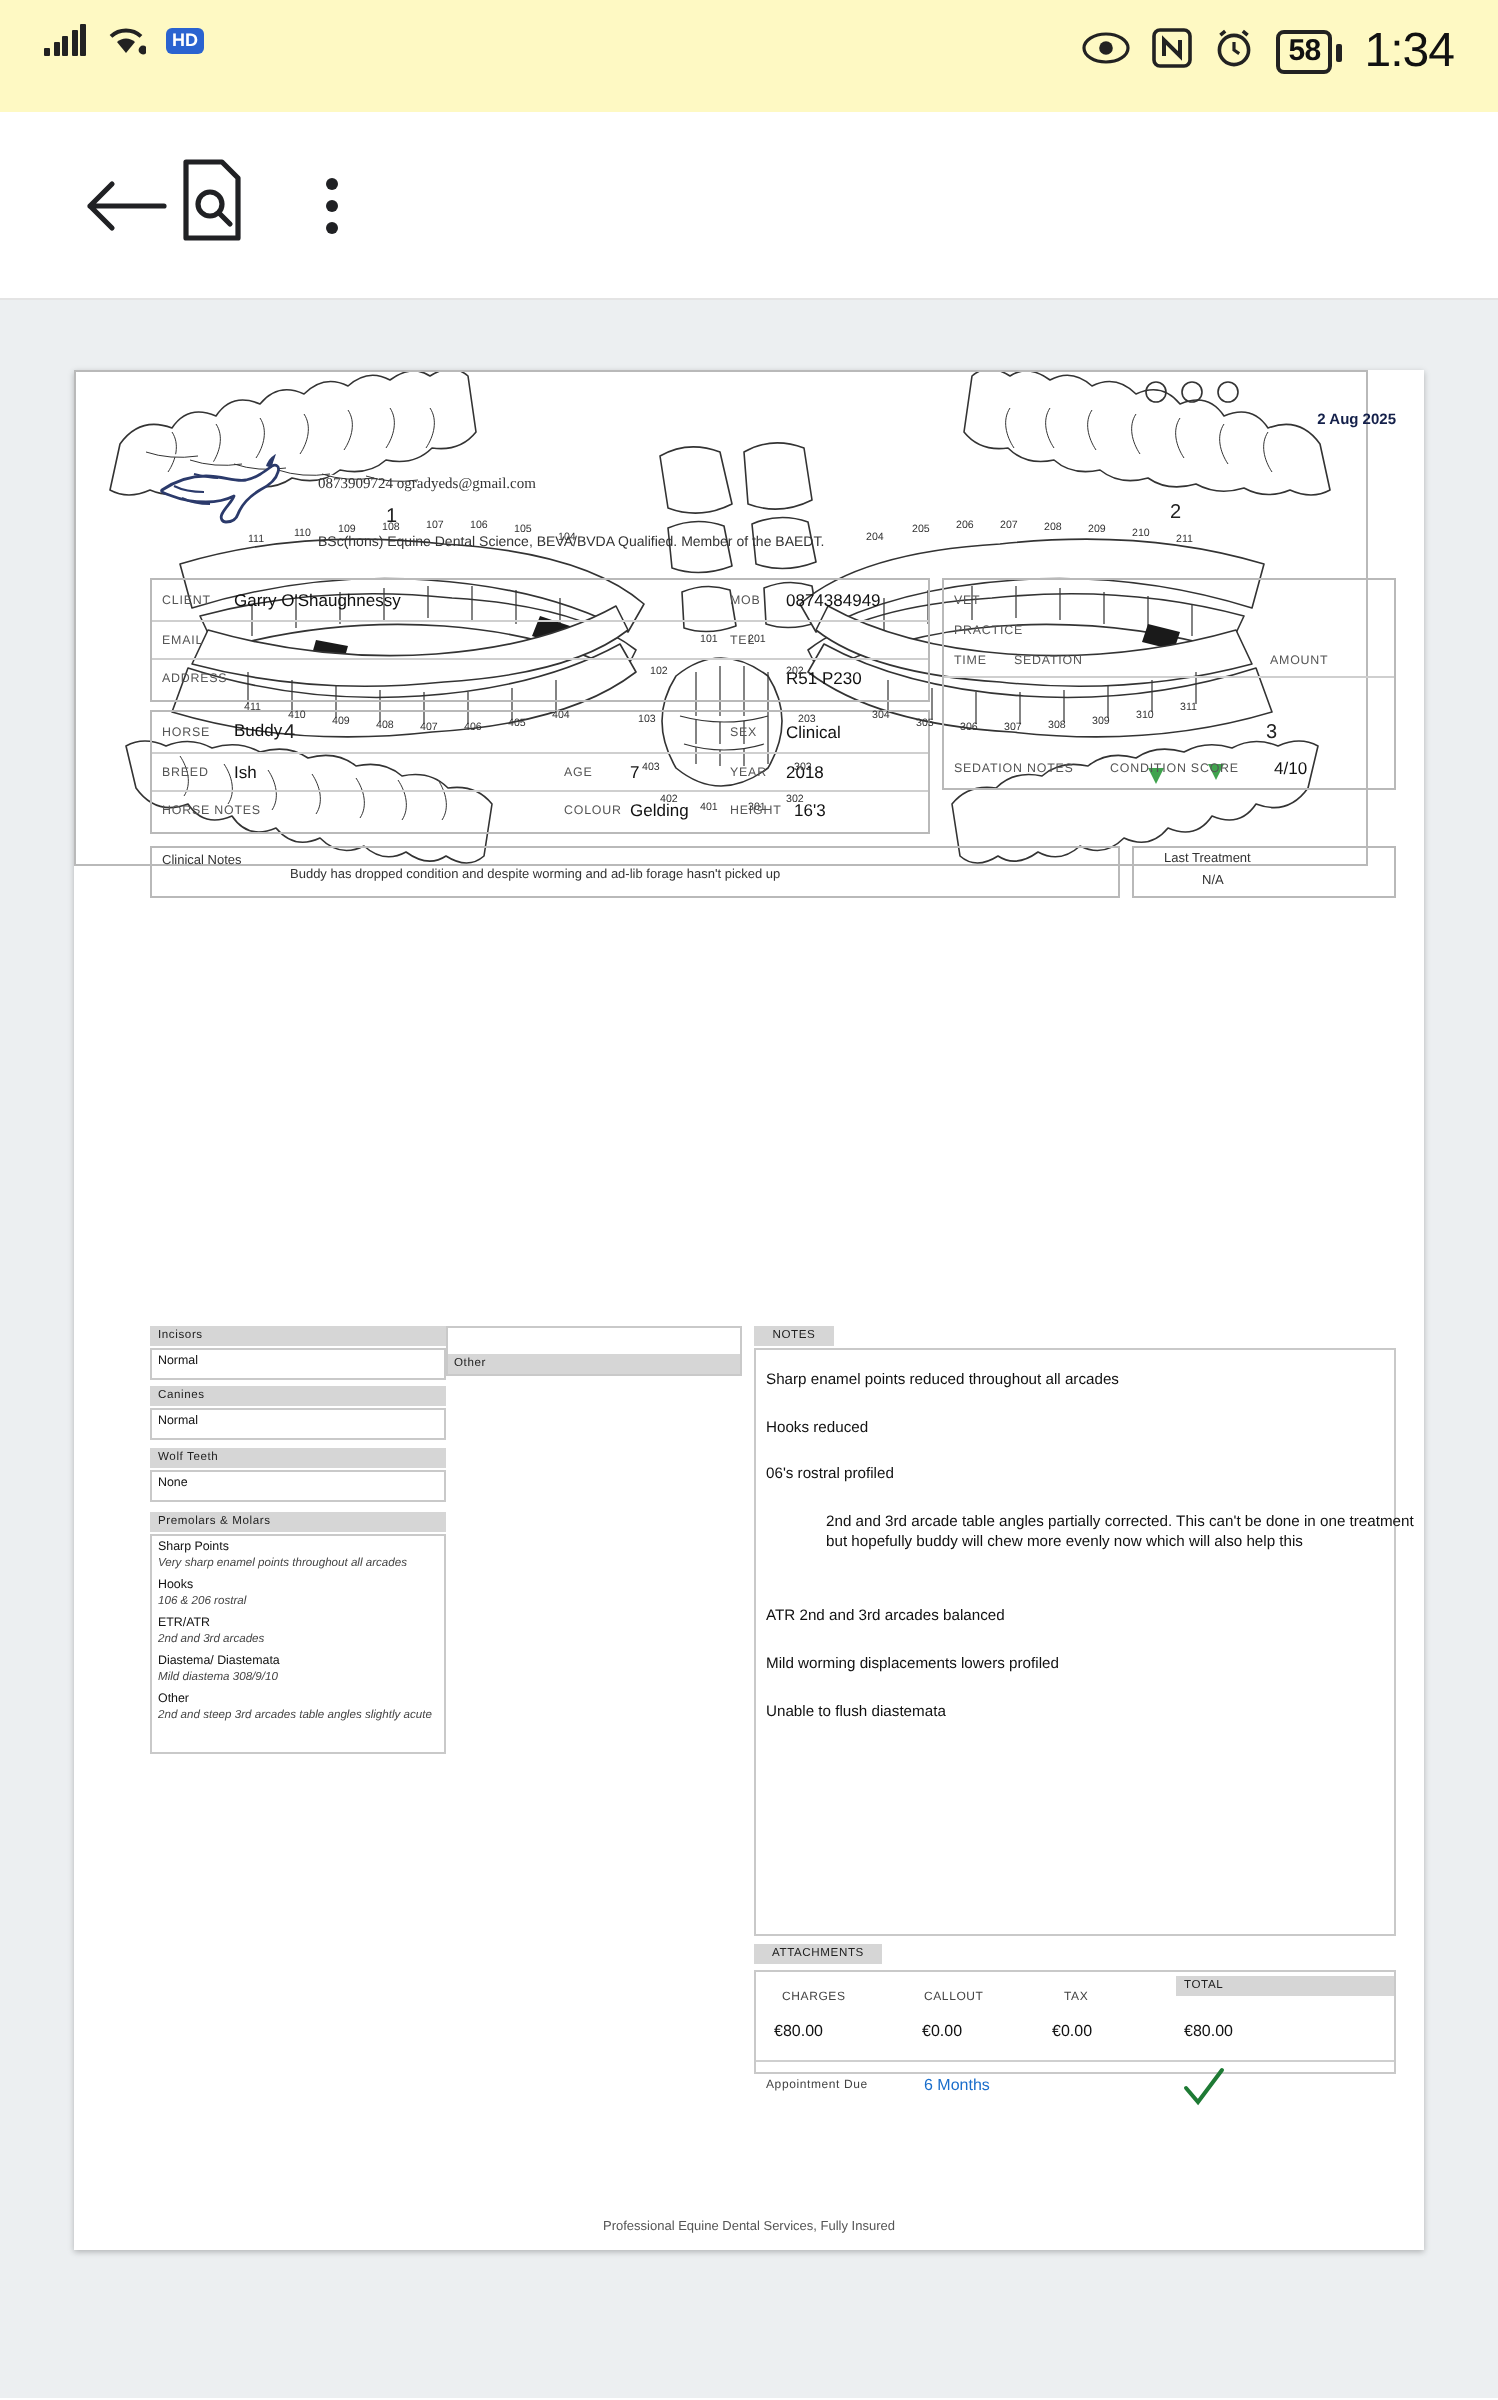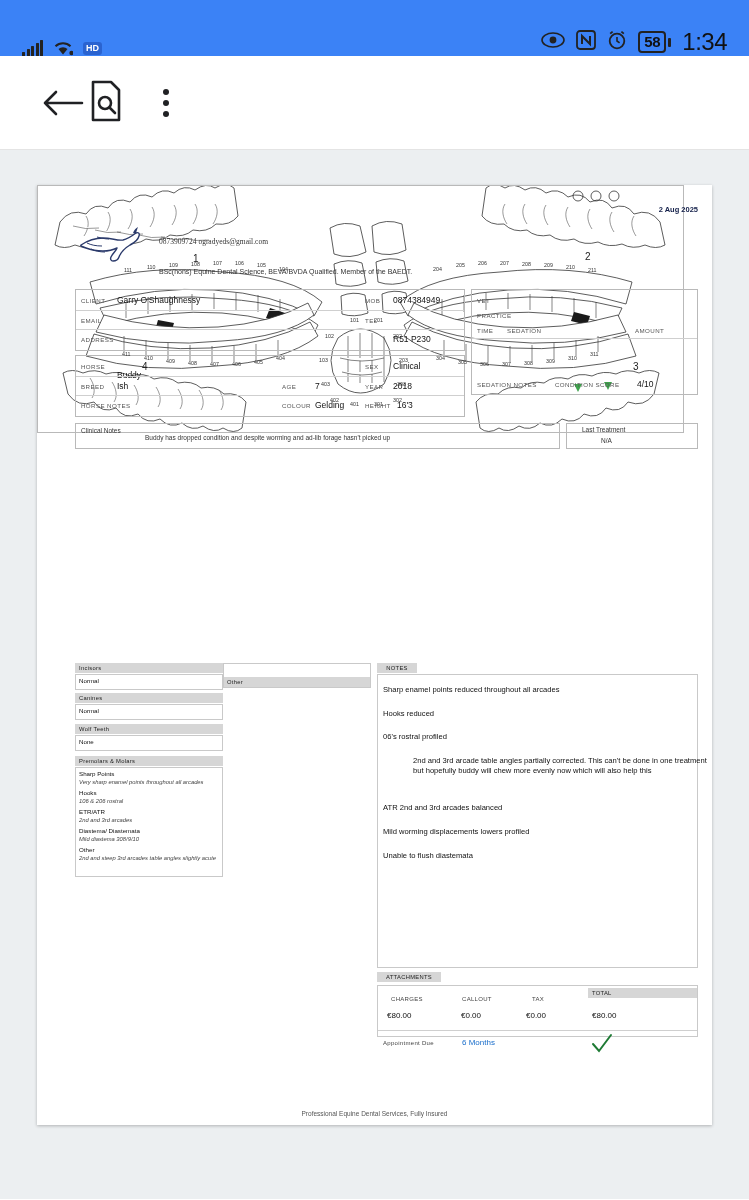--- a/index.html
+++ b/index.html
@@ -5,26 +5,26 @@
   * { box-sizing: border-box; margin: 0; padding: 0; }
   html, body {
     width: 749px; height: 1200px;
     background: #ffffff;
     font-family: "Liberation Sans", sans-serif;
     overflow: hidden;
   }
   
   .statusbar {
     height: 56px; width: 100%;
-    display: flex; align-items: flex-end; justify-content: space-between;
-    padding: 0 22px;
-    background: #3b82f6;
+    display: flex; align-items: flex-start; justify-content: space-between;
+    padding: 12px 22px;
+    background: #fef9c3;
   }
   .sb-left, .sb-right { display: flex; align-items: center; gap: 10px; }
-  .sb-right { gap: 11px; margin-top: 35px; }
+  .sb-right { gap: 11px; }
   .sig-bars { display: flex; align-items: flex-end; gap: 1.5px; height: 16px; }
   .sig-bars i { width: 3px; background: #222; display: block; border-radius: .5px; }
   .sig-bars i:nth-child(1){height:4px}
   .sig-bars i:nth-child(2){height:7px}
   .sig-bars i:nth-child(3){height:10px}
   .sig-bars i:nth-child(4){height:13px}
   .sig-bars i:nth-child(5){height:16px}
   .wifi { width: 20px; height: 16px; position: relative; }
   .blue-badge {
     background: #2a63d0; color: #fff; font-size: 9px; font-weight: bold;
@@ -201,21 +201,21 @@
     <div class="pg lbl" style="left:440px; top:142px;">TIME</div>
     <div class="pg lbl" style="left:470px; top:142px;">SEDATION</div>
     <div class="pg lbl" style="left:598px; top:142px;">AMOUNT</div>
     <div class="hr" style="left:435px; top:153px; width:225px;"></div>
     <div class="pg lbl" style="left:440px; top:196px;">SEDATION NOTES</div>
     <div class="pg lbl" style="left:518px; top:196px;">CONDITION SCORE</div>
     <div class="pg val" style="left:600px; top:194px;">4/10</div>
 
     <div class="box" style="left:38px; top:170px; width:390px; height:62px;"></div>
     <div class="pg lbl" style="left:44px; top:178px;">HORSE</div>
-    <div class="pg val" style="left:80px; top:185px;">Buddy</div>
+    <div class="pg val" style="left:80px; top:175px;">Buddy</div>
     <div class="pg lbl" style="left:44px; top:198px;">BREED</div>
     <div class="pg val" style="left:80px; top:196px;">Ish</div>
     <div class="pg lbl" style="left:44px; top:217px;">HORSE NOTES</div>
     <div class="pg lbl" style="left:328px; top:178px;">SEX</div>
     <div class="pg val" style="left:356px; top:176px;">Clinical</div>
     <div class="pg lbl" style="left:245px; top:198px;">AGE</div>
     <div class="pg val" style="left:278px; top:196px;">7</div>
     <div class="pg lbl" style="left:328px; top:198px;">YEAR</div>
     <div class="pg val" style="left:356px; top:196px;">2018</div>
     <div class="pg lbl" style="left:245px; top:217px;">COLOUR</div>

